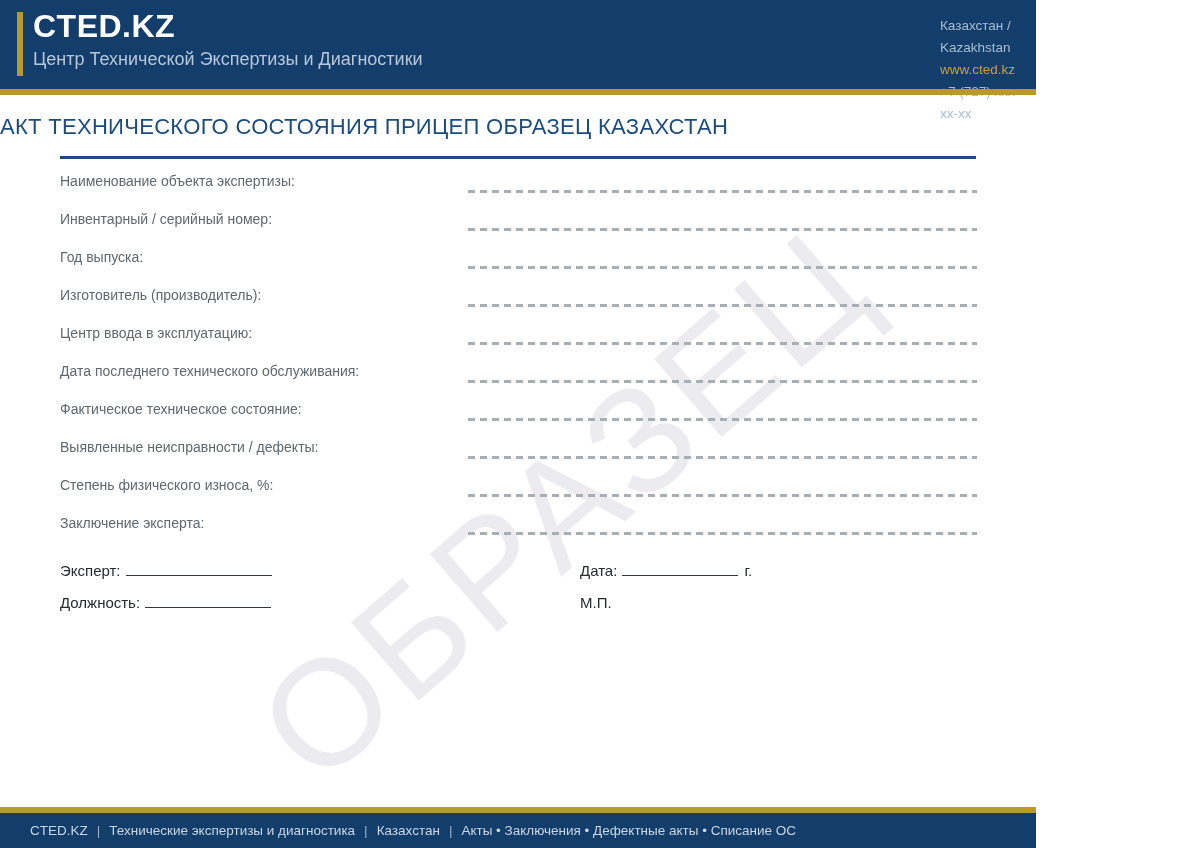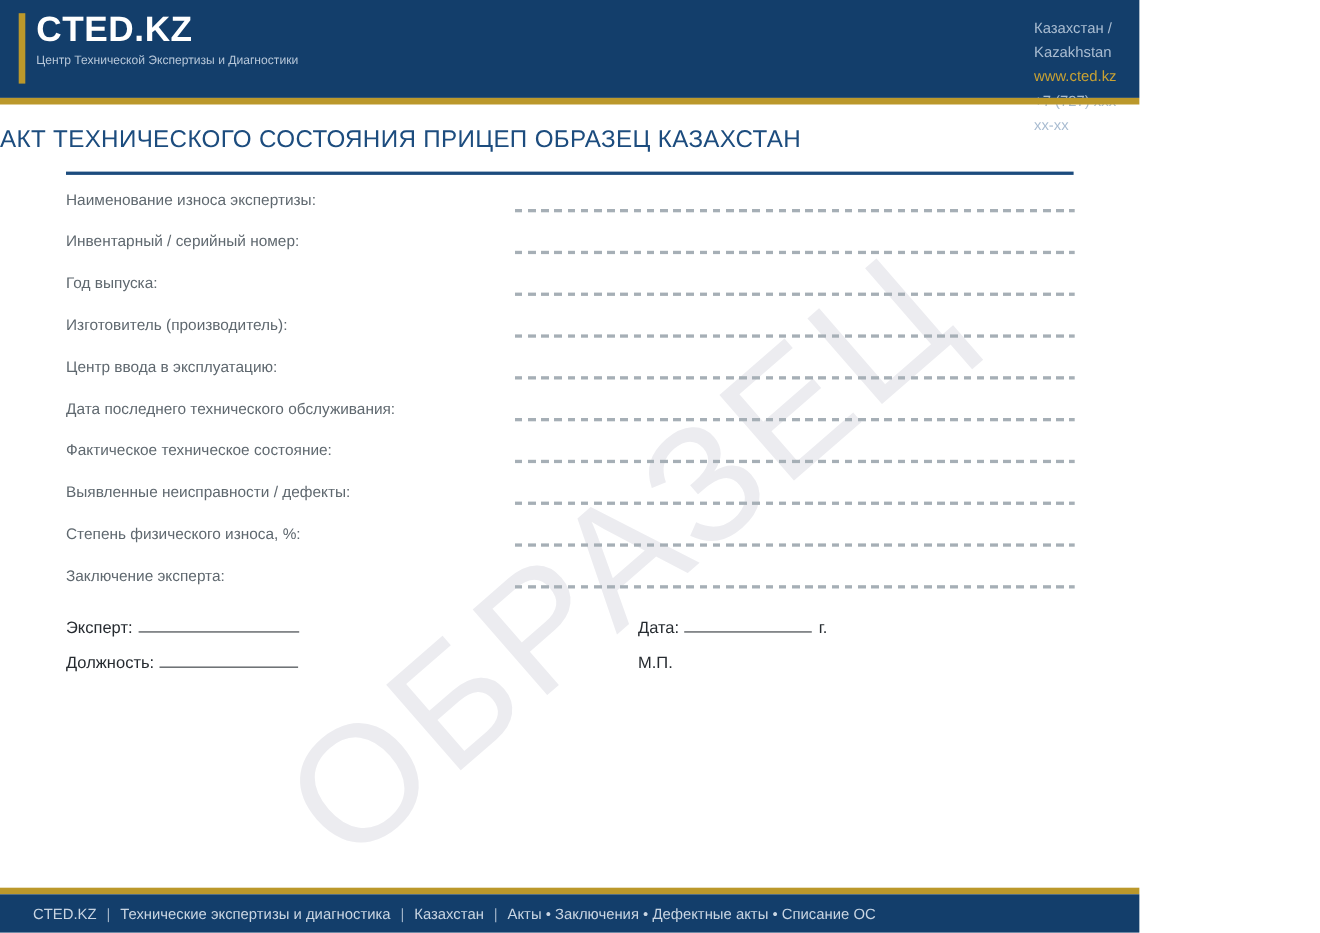--- a/index.html
+++ b/index.html
@@ -23,21 +23,21 @@
   .accent-bar {
     position: absolute; left: 17px; top: 12px; width: 6px; height: 64px;
     background: #bb982b;
   }
   .logo {
     position: absolute; left: 33px; top: 8px;
     font-size: 32px; font-weight: bold; color: #ffffff; letter-spacing: 0.5px;
   }
   .subtitle {
     position: absolute; left: 33px; top: 49px;
-    font-size: 11px; color: #b7c7d9;
+    font-size: 18px; color: #b7c7d9;
   }
   .header-right {
     position: absolute; left: 940px; top: 15px;
     font-size: 13.5px; line-height: 22px; color: #a9bcd1;
   }
   .header-right .site a, .header-right .site {
     color: #c9a233; text-decoration: none;
   }
 
   
@@ -117,21 +117,21 @@
   </div>
   <div class="header-gold-strip"></div>
 
   <div class="watermark">ОБРАЗЕЦ</div>
 
   <div class="doc-title">АКТ ТЕХНИЧЕСКОГО СОСТОЯНИЯ ПРИЦЕП ОБРАЗЕЦ КАЗАХСТАН</div>
   <div class="title-rule"></div>
 
   <div class="fields">
     <div class="field-row">
-      <span class="field-label">Наименование износа экспертизы:</span>
+      <span class="field-label">Наименование объекта экспертизы:</span>
       <span class="dash-line"></span>
     </div>
     <div class="field-row">
       <span class="field-label">Инвентарный / серийный номер:</span>
       <span class="dash-line"></span>
     </div>
     <div class="field-row">
       <span class="field-label">Год выпуска:</span>
       <span class="dash-line"></span>
     </div>

